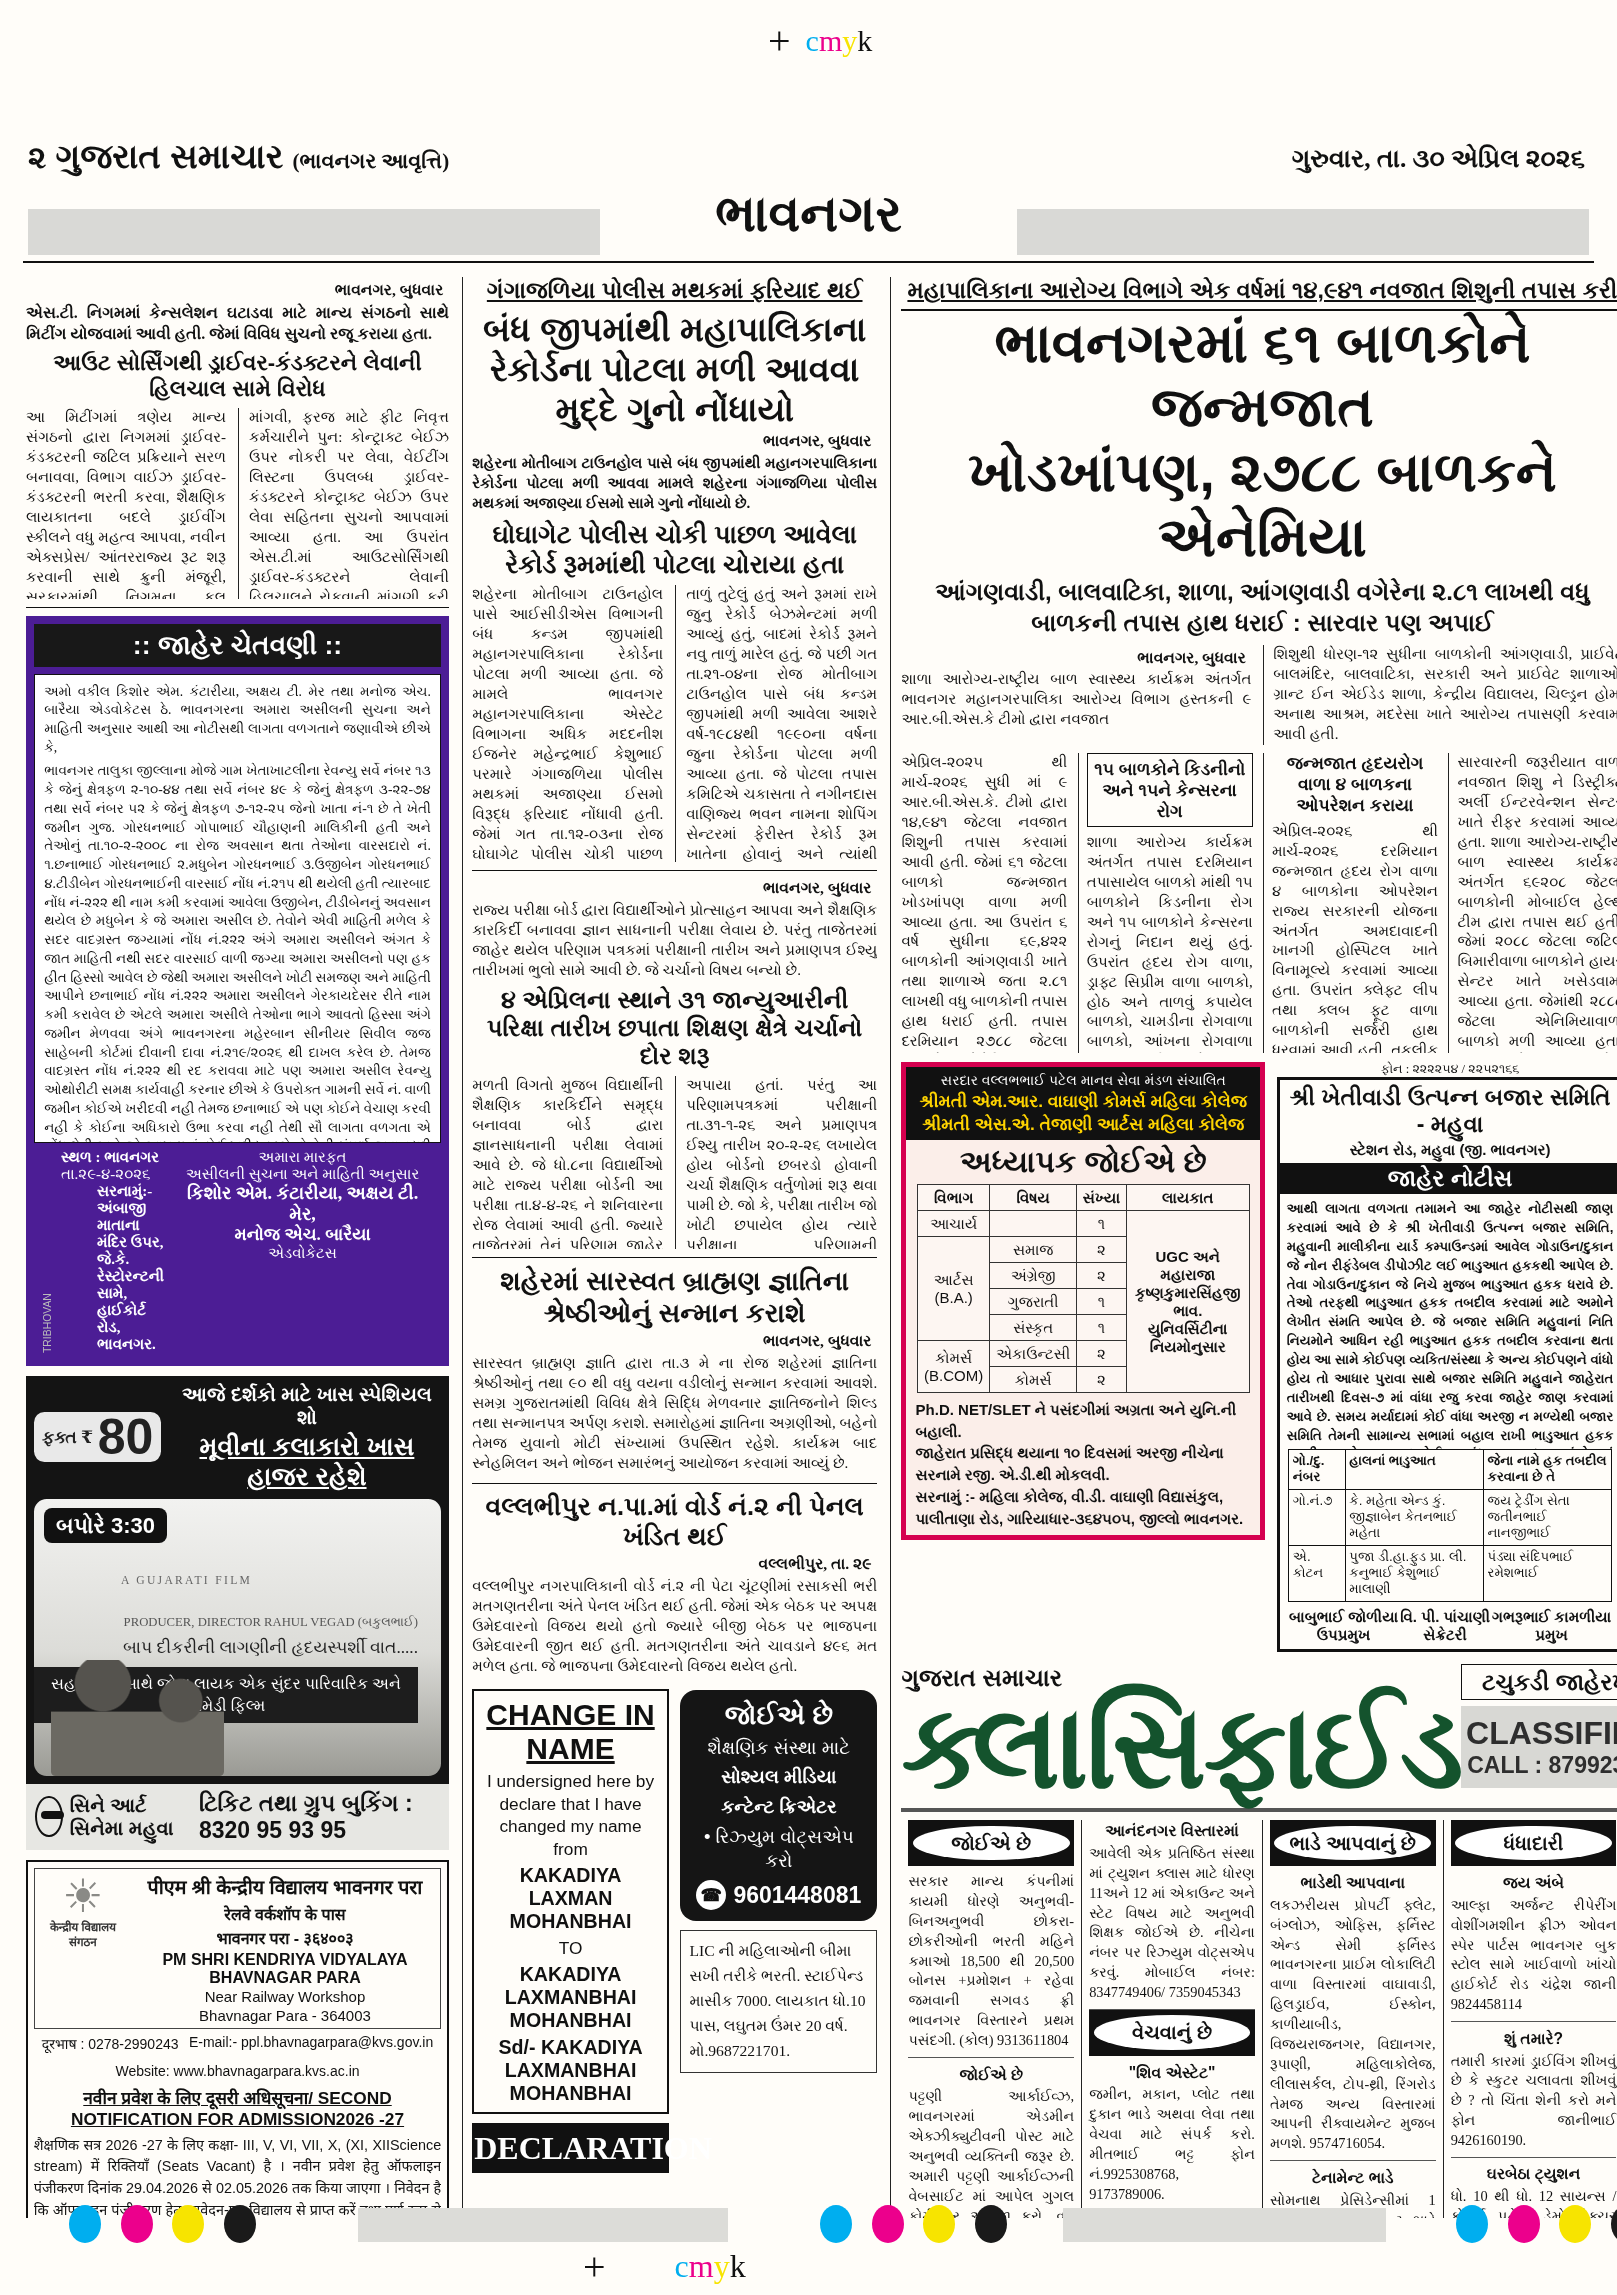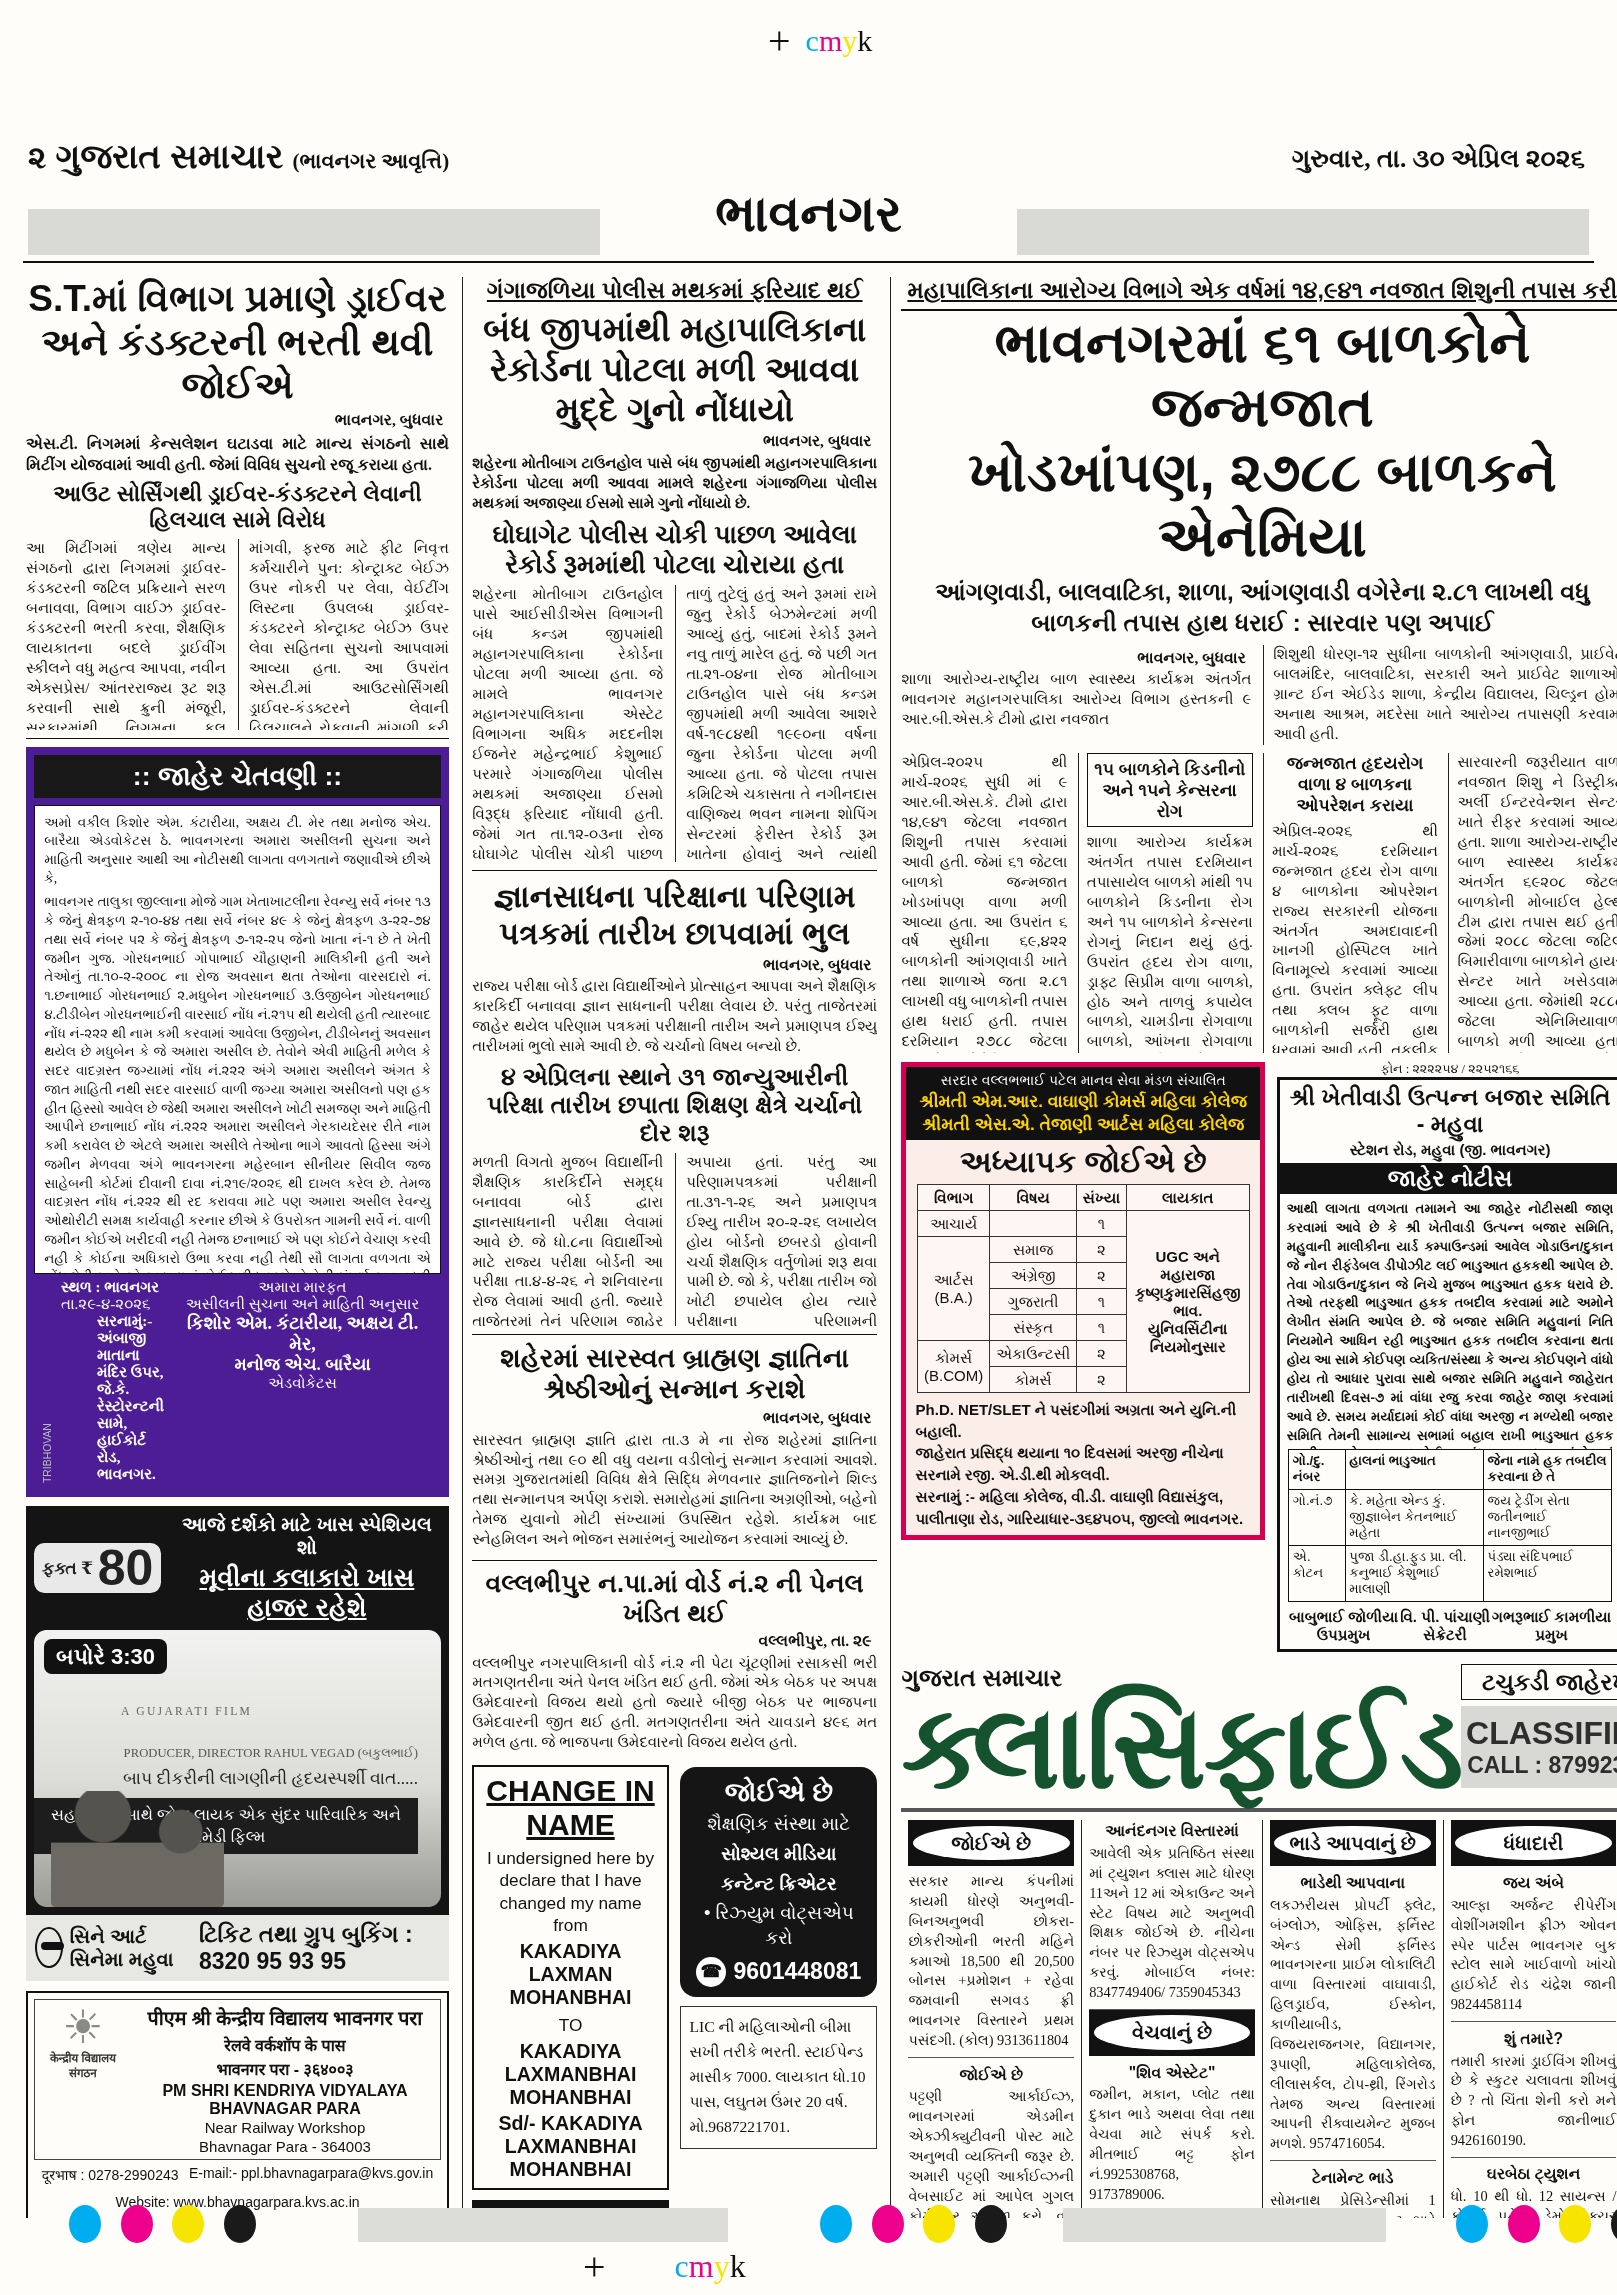--- a/index.html
+++ b/index.html
@@ -162,21 +162,20 @@
   </div>
   <div class="mast-right">ગુરુવાર, તા. ૩૦ એપ્રિલ ૨૦૨૬</div>
   <div class="mast-bar bar-l"></div>
   <div class="mast-bar bar-r"></div>
   <div class="mast-city">ભાવનગર</div>
   <div class="mast-rule"></div>
 
   <div class="band band1">
 
     <div>
-      <div class="hl" style="font-size:37px;">S.T.માં વિભાગ પ્રમાણે ડ્રાઈવર અને કંડક્ટરની ભરતી થવી જોઈએ</div>
       <div class="by">ભાવનગર, બુધવાર</div>
       <div class="body" style="font-weight:bold;font-size:16px;">એસ.ટી. નિગમમાં કેન્સલેશન ઘટાડવા માટે માન્ય સંગઠનો સાથે મિટીંગ યોજવામાં આવી હતી. જેમાં વિવિધ સુચનો રજૂ કરાયા હતા.</div>
       <div class="sub" style="font-size:22px;margin:5.8px 0;">આઉટ સોર્સિંગથી ડ્રાઈવર-કંડક્ટરને લેવાની હિલચાલ સામે વિરોધ</div>
       <div class="cols2 colrule clamp" style="height:191px;">
         <div class="body">આ મિટીંગમાં ત્રણેય માન્ય સંગઠનો દ્વારા નિગમમાં ડ્રાઈવર-કંડક્ટરની જટિલ પ્રક્રિયાને સરળ બનાવવા, વિભાગ વાઈઝ ડ્રાઈવર-કંડક્ટરની ભરતી કરવા, શૈક્ષણિક લાયકાતના બદલે ડ્રાઈવીંગ સ્કીલને વધુ મહત્વ આપવા, નવીન એક્સપ્રેસ/ આંતરરાજ્ય રૂટ શરૂ કરવાની સાથે ક્રુની મંજૂરી, સરકારમાંથી નિગમના કુલ ડ્રાઈવર-કંડક્ટરની જગ્યામાં લીવ રિઝર્વ સ્ટાફ રેશિયો ગણતરીમાં લઈ મંજૂરી</div>
         <div class="body">માંગવી, ફરજ માટે ફીટ નિવૃત્ત કર્મચારીને પુન: કોન્ટ્રાક્ટ બેઈઝ ઉપર નોકરી પર લેવા, વેઈટીંગ લિસ્ટના ઉપલબ્ધ ડ્રાઈવર-કંડક્ટરને કોન્ટ્રાક્ટ બેઈઝ ઉપર લેવા સહિતના સુચનો આપવામાં આવ્યા હતા. આ ઉપરાંત એસ.ટી.માં આઉટસોર્સિંગથી ડ્રાઈવર-કંડક્ટરને લેવાની હિલચાલને રોકવાની માંગણી કરી હતી. જો આવી ભરતી કરાશે તો આંદોલન છેડવા ચિમકી ઉચ્ચારવામાં આવી છે.</div>
       </div>
     </div>
     <hr class="rule">
 
@@ -267,21 +266,20 @@
       <div class="body" style="font-weight:bold;">શહેરના મોતીબાગ ટાઉનહોલ પાસે બંધ જીપમાંથી મહાનગરપાલિકાના રેકોર્ડના પોટલા મળી આવવા મામલે શહેરના ગંગાજળિયા પોલીસ મથકમાં અજાણ્યા ઈસમો સામે ગુનો નોંધાયો છે.</div>
       <div class="sub" style="font-size:25.4px;margin:5.8px 0;">ઘોઘાગેટ પોલીસ ચોકી પાછળ આવેલા રેકોર્ડ રૂમમાંથી પોટલા ચોરાયા હતા</div>
       <div class="cols2 colrule clamp" style="height:277px;">
         <div class="body">શહેરના મોતીબાગ ટાઉનહોલ પાસે આઈસીડીએસ વિભાગની બંધ કન્ડમ જીપમાંથી મહાનગરપાલિકાના રેકોર્ડના પોટલા મળી આવ્યા હતા. જે મામલે ભાવનગર મહાનગરપાલિકાના એસ્ટેટ વિભાગના અધિક મદદનીશ ઈજનેર મહેન્દ્રભાઈ કેશુભાઈ પરમારે ગંગાજળિયા પોલીસ મથકમાં અજાણ્યા ઈસમો વિરૂદ્ધ ફરિયાદ નોંધાવી હતી. જેમાં ગત તા.૧૨-૦૩ના રોજ ઘોઘાગેટ પોલીસ ચોકી પાછળ આવેલા નગીનદાસ વાણિજ્ય ભવન નામના શોપિંગ સેન્ટરમાં ફેરીસ્ત રેકોર્ડ રૂમ ખાતે ડ્રેનેજ અને ડેવલપમેન્ટ વિભાગના કર્મચારીઓ રેકોર્ડ લેવા ગયા હતા ત્યારે રેકોર્ડ રૂમનું</div>
         <div class="body">તાળું તુટેલું હતું અને રૂમમાં રાખે જુનુ રેકોર્ડ બેઝમેન્ટમાં મળી આવ્યું હતું, બાદમાં રેકોર્ડ રૂમને નવુ તાળું મારેલ હતું. જે પછી ગત તા.૨૧-૦૪ના રોજ મોતીબાગ ટાઉનહોલ પાસે બંધ કન્ડમ જીપમાંથી મળી આવેલા આશરે વર્ષ-૧૯૮૪થી ૧૯૯૦ના વર્ષના જુના રેકોર્ડના પોટલા મળી આવ્યા હતા. જે પોટલા તપાસ કમિટિએ ચકાસતા તે નગીનદાસ વાણિજ્ય ભવન નામના શોપિંગ સેન્ટરમાં ફેરીસ્ત રેકોર્ડ રૂમ ખાતેના હોવાનું અને ત્યાંથી કોઈએ જુના રેકોર્ડના મહત્વના પોટલા ચોરીને બંધ જીપમાં મુકી દીધા હતા. આ અંગે ગંગાજળિયા પોલીસે ગુનો નોંધી આગળની તપાસ હાથ ધરી છે.</div>
       </div>
     </div>
     <hr class="rule">
 
     <div>
-      <div class="hl" style="font-size:31px;">જ્ઞાનસાધના પરિક્ષાના પરિણામ પત્રકમાં તારીખ છાપવામાં ભુલ</div>
       <div class="by">ભાવનગર, બુધવાર</div>
       <div class="body">રાજ્ય પરીક્ષા બોર્ડ દ્વારા વિદ્યાર્થીઓને પ્રોત્સાહન આપવા અને શૈક્ષણિક કારકિર્દી બનાવવા જ્ઞાન સાધનાની પરીક્ષા લેવાય છે. પરંતુ તાજેતરમાં જાહેર થયેલ પરિણામ પત્રકમાં પરીક્ષાની તારીખ અને પ્રમાણપત્ર ઈશ્યુ તારીખમાં ભુલો સામે આવી છે. જે ચર્ચાનો વિષય બન્યો છે.</div>
       <div class="sub" style="font-size:24px;margin:5.8px 0;">૪ એપ્રિલના સ્થાને ૩૧ જાન્યુઆરીની પરિક્ષા તારીખ છપાતા શિક્ષણ ક્ષેત્રે ચર્ચાનો દોર શરૂ</div>
       <div class="cols2 colrule clamp" style="height:173px;">
         <div class="body">મળતી વિગતો મુજબ વિદ્યાર્થીની શૈક્ષણિક કારકિર્દીને સમૃદ્ધ બનાવવા બોર્ડ દ્વારા જ્ઞાનસાધનાની પરીક્ષા લેવામાં આવે છે. જે ધો.૮ના વિદ્યાર્થીઓ માટે રાજ્ય પરીક્ષા બોર્ડની આ પરીક્ષા તા.૪-૪-૨૬ ને શનિવારના રોજ લેવામાં આવી હતી. જ્યારે તાજેતરમાં તેનું પરિણામ જાહેર કરાયું હતું.</div>
         <div class="body">અપાયા હતાં. પરંતુ આ પરિણામપત્રકમાં પરીક્ષાની તા.૩૧-૧-૨૬ અને પ્રમાણપત્ર ઈશ્યુ તારીખ ૨૦-૨-૨૬ લખાયેલ હોય બોર્ડનો છબરડો હોવાની ચર્ચા શૈક્ષણિક વર્તુળોમાં શરૂ થવા પામી છે. જો કે, પરીક્ષા તારીખ જો ખોટી છપાયેલ હોય ત્યારે પરીક્ષાના પરિણામની વિશ્વસનિયતા પર પ્રશ્નો ઉઠ્યા છે.</div>
       </div>
     </div>
     <hr class="rule">
 

